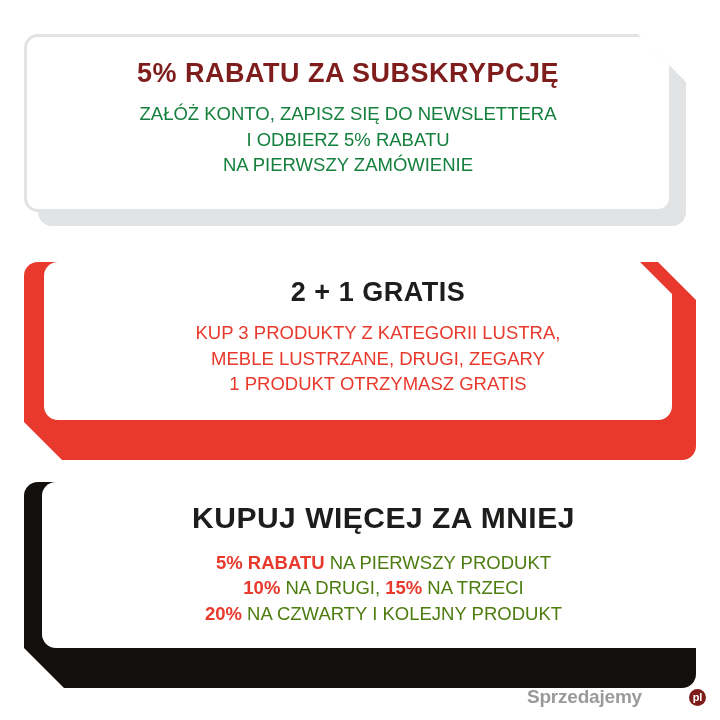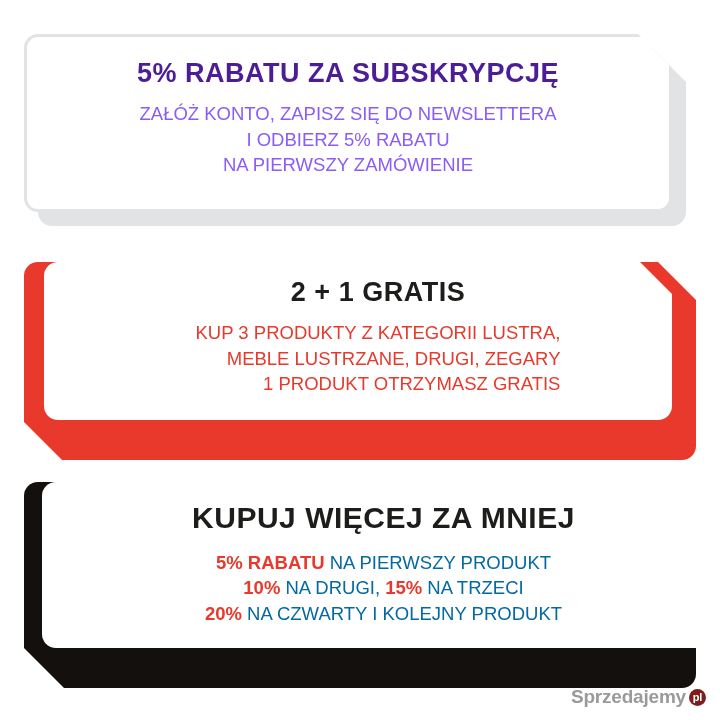--- a/index.html
+++ b/index.html
@@ -60,26 +60,26 @@
     border-top-right-radius: 0;
     clip-path: polygon(0 0, calc(100% - 34px) 0, 100% 34px, 100% 100%, 0 100%);
   }
   #promo1 .card {
     left: 0; top: 0; width: 648px; height: 178px;
     border: 3px solid #e2e3e5;
     clip-path: polygon(0 0, calc(100% - 34px) 0, 100% 34px, 100% 100%, 0 100%);
     padding-top: 22px;
   }
   #promo1 .headline {
-    color: #4c1d95;
+    color: #7f1d1d;
     font-size: 27px;
     margin-bottom: 14px;
   }
   #promo1 .sub {
-    color: #8b5cf6;
+    color: #15803d;
     font-size: 18.5px;
   }
 
   
   #promo2 { left: 24px; top: 262px; width: 672px; height: 198px; }
   #promo2 .shadow {
     left: 0; top: 0; width: 672px; height: 198px;
     background: #e8392c;
     clip-path: polygon(0 0, calc(100% - 38px) 0, 100% 38px, 100% 100%, 38px 100%, 0 calc(100% - 38px));
   }
@@ -90,21 +90,20 @@
     padding-left: 40px;
   }
   #promo2 .headline {
     color: #1d1d1b;
     font-size: 27px;
     margin-bottom: 14px;
   }
   #promo2 .sub {
     color: #e8392c;
     font-size: 18.5px;
-    text-align: right;
   }
 
   
   #promo3 { left: 24px; top: 482px; width: 672px; height: 206px; }
   #promo3 .shadow {
     left: 0; top: 0; width: 672px; height: 206px;
     background: #14100e;
     clip-path: polygon(0 0, calc(100% - 40px) 0, 100% 40px, 100% 100%, 40px 100%, 0 calc(100% - 40px));
   }
   #promo3 .card {
@@ -114,33 +113,34 @@
   }
   #promo3 .headline {
     color: #1d1d1b;
     font-size: 30px;
     margin-bottom: 16px;
   }
   #promo3 .sub {
     color: #e8392c;
     font-size: 18.5px;
   }
-  #promo3 .sub .dark { color: #0369a1; }
+  #promo3 .sub .dark { color: #4d7c0f; }
 
   
   #watermark {
     position: absolute;
     right: 14px;
     bottom: 12px;
     display: flex;
     align-items: center;
     font-size: 19px;
     font-weight: bold;
     color: #9a9a9a;
     letter-spacing: -0.2px;
+    gap: 44px;
   }
   #watermark .pl {
     display: inline-block;
     margin-left: 3px;
     background: #7f1d1d;
     color: #ffffff;
     border-radius: 50%;
     width: 17px;
     height: 17px;
     line-height: 17px;

